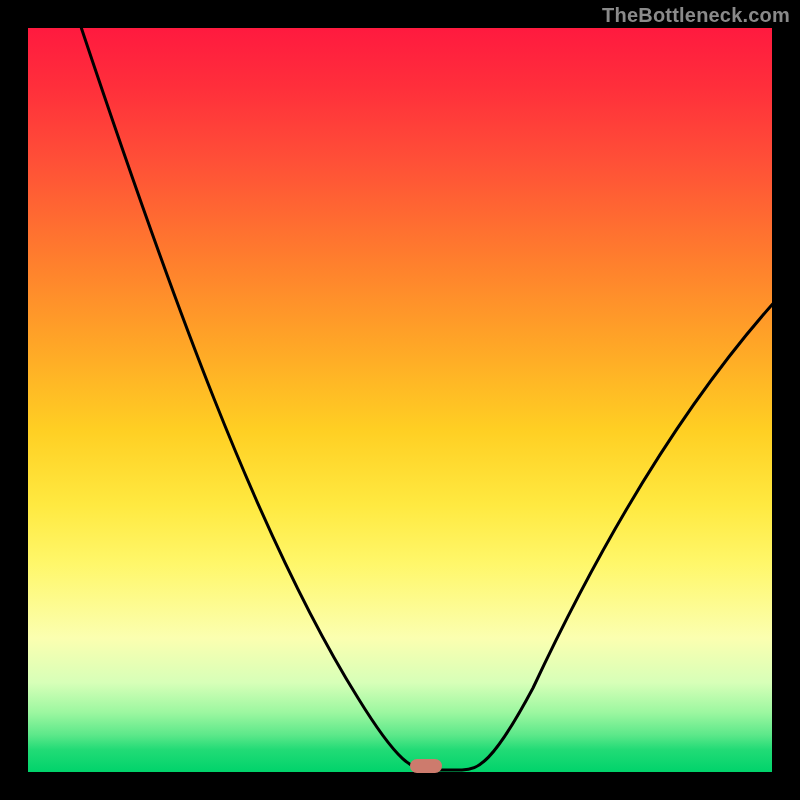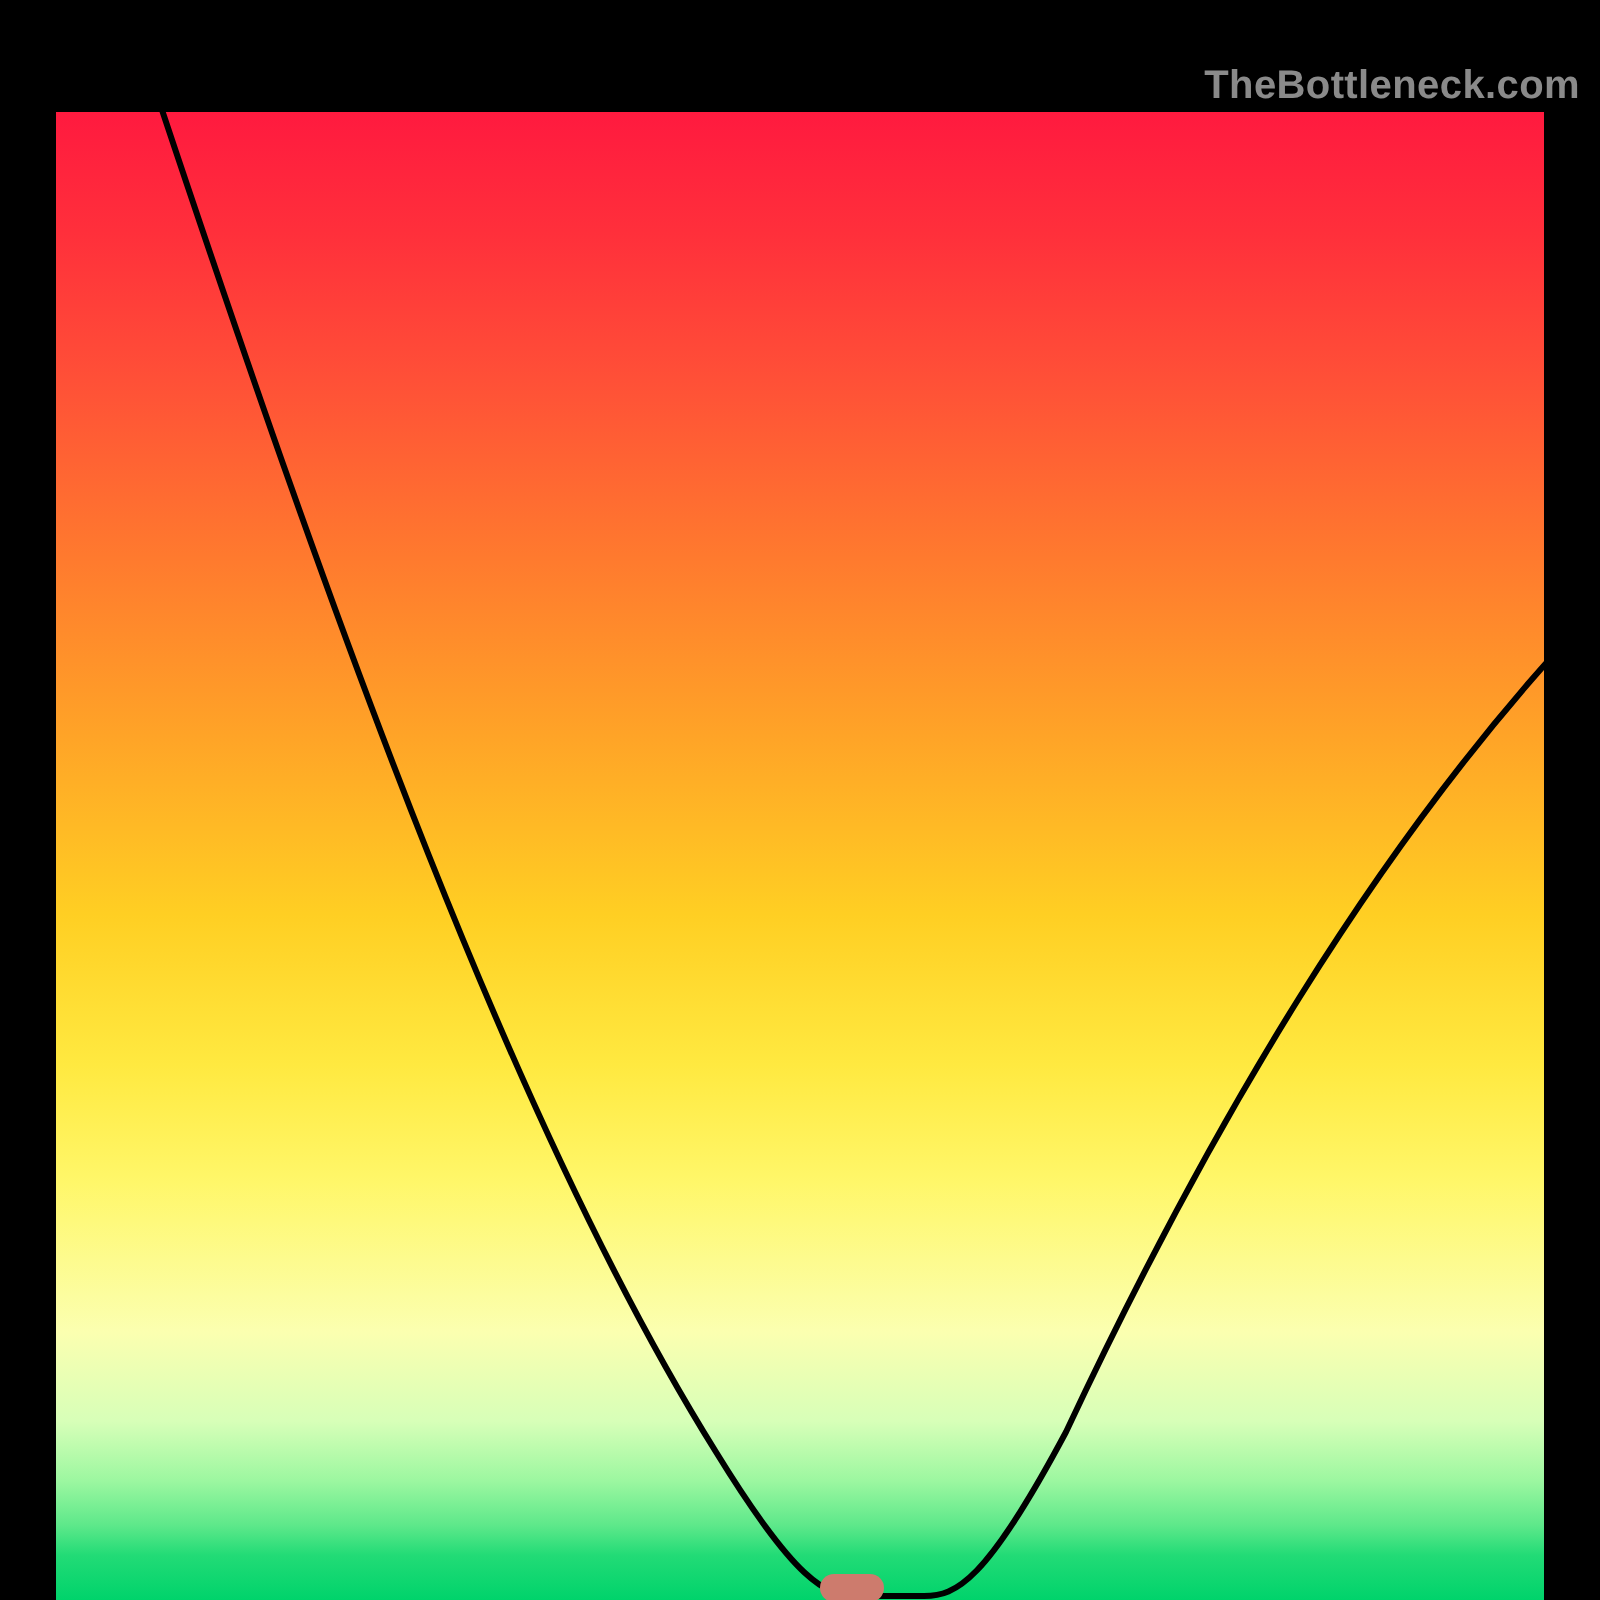--- a/index.html
+++ b/index.html
@@ -10,21 +10,20 @@
     background: #000000;
     overflow: hidden;
   }
   .frame {
     position: absolute;
     left: 0;
     top: 0;
     width: 800px;
     height: 716px;
     background: #000000;
-    margin-top: 28px;
   }
   .plot {
     position: absolute;
     left: 28px;
     top: 28px;
     width: 744px;
     height: 744px;
     
     background: linear-gradient(to bottom,
       #ff1a3f 0%,

